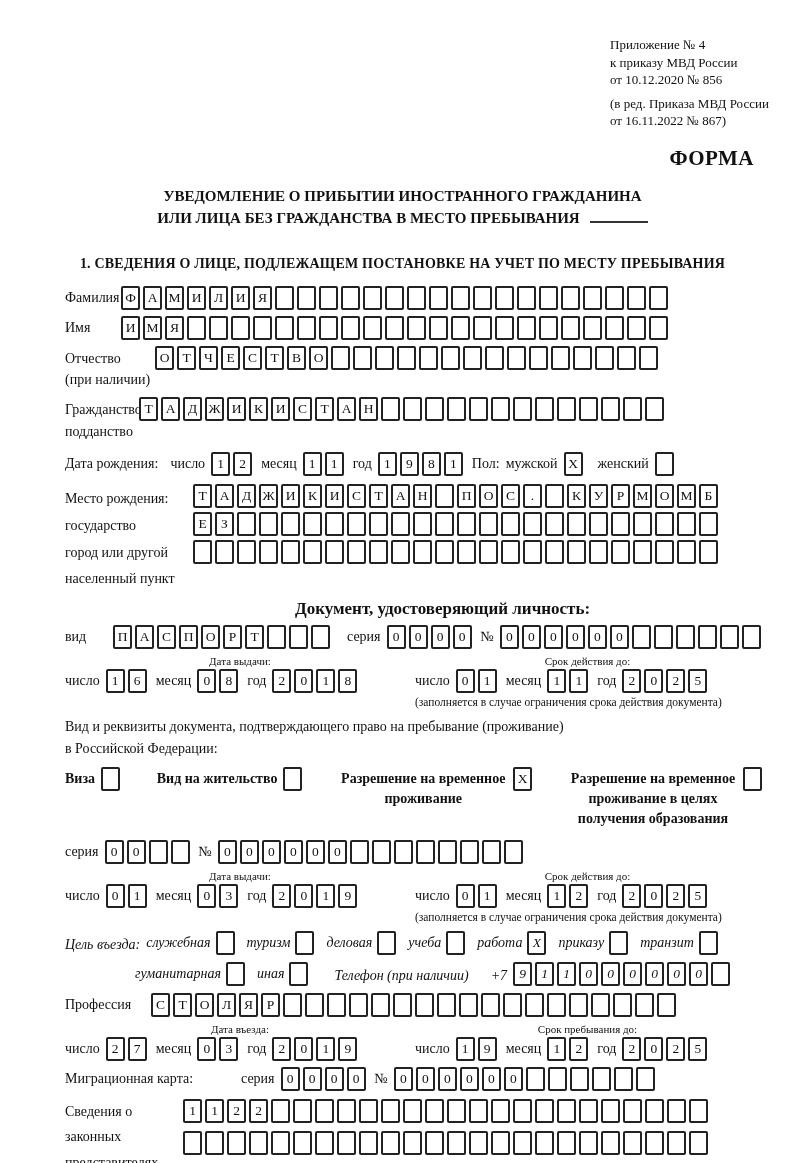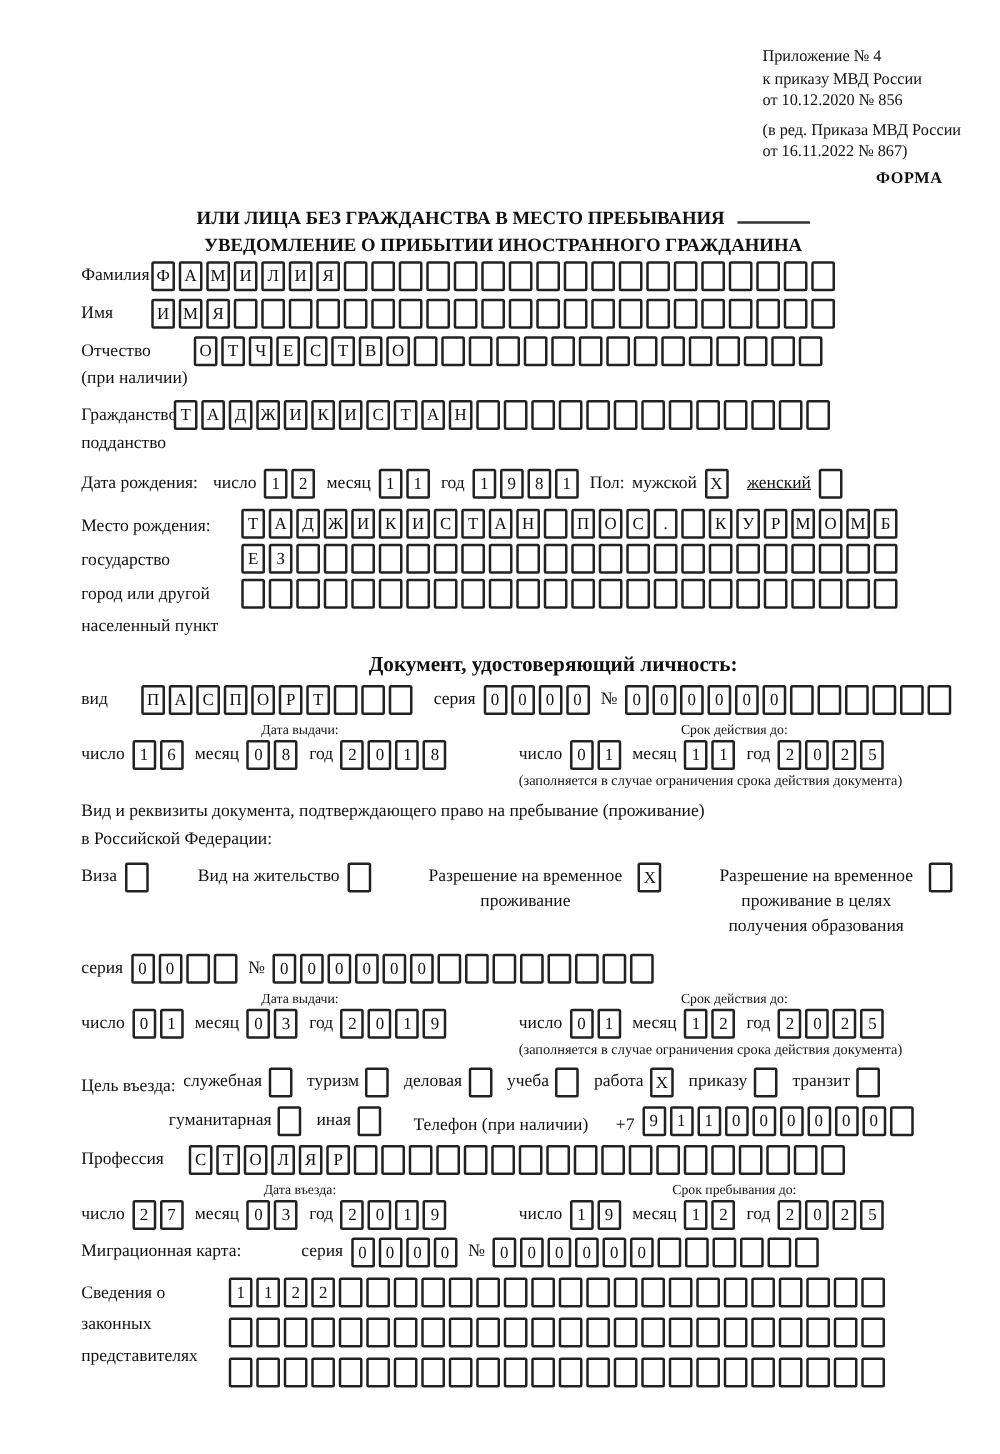--- a/index.html
+++ b/index.html
@@ -5,21 +5,21 @@
   * { box-sizing: border-box; }
   html,body { margin:0; padding:0; background:#fff; }
   body {
     width:800px; height:1163px;
     font-family:"Liberation Serif", serif;
     color:#111; font-size:14px;
   }
   .page { position:relative; width:788px; height:1163px; padding:36px 28px 10px 65px; }
   .appendix { margin-left:545px; width:200px; font-size:13px; line-height:1.35; }
   .appendix .gap { height:6px; }
-  .forma { text-align:right; font-weight:bold; font-size:13px; margin:4px 6px 0 0; letter-spacing:0.5px; }
+  .forma { text-align:right; font-weight:bold; font-size:21px; margin:16px 6px 0 0; letter-spacing:0.5px; }
   .title { text-align:center; font-weight:bold; font-size:15px; line-height:1.5; margin:14px 0 0 -20px; }
   .title .blank { display:inline-block; width:58px; border-bottom:2px solid #333; height:14px; margin-left:10px; }
   .section-heading { font-weight:bold; font-size:14px; margin:26px 0 14px -20px; text-align:center; letter-spacing:0.2px; }
 
   .cell {
     display:inline-flex; align-items:center; justify-content:center;
     width:19px; height:24px; border:2px solid #222; border-radius:2px;
     margin-right:3px; flex:none; font-size:13.5px; background:#fff;
   }
   .boxes { display:inline-flex; flex-wrap:nowrap; }
@@ -37,24 +37,24 @@
   .datecol { }
   .datecol-l { width:355px; }
   .datecol-r { width:350px; }
   .datehead { text-align:center; font-size:11px; margin-bottom:2px; }
   .dateline { display:flex; align-items:flex-start; }
   .datenote { font-size:11.5px; margin-top:3px; white-space:nowrap; }
 
   .intro { margin:8px 0 2px 0; line-height:1.6; }
   .permits { display:flex; justify-content:space-between; margin:6px 0 10px 0; width:700px; }
   .permit { display:flex; align-items:flex-start; }
-  .permit .plabel { padding-top:4px; margin-right:6px; }
+  .permit .plabel { padding-top:4px; margin-right:6px;font-weight:bold; }
   .permit .plabel.multi { max-width:168px; text-align:center; line-height:1.45; padding-top:2px; }
 
-  .purpose-row { display:flex; align-items:flex-end; margin-bottom:7px; }
+  .purpose-row { display:flex; align-items:center; margin-bottom:7px;font-style:italic; }
   .purpose-row .opt { display:flex; align-items:flex-start; margin-right:9px; }
   .purpose-row .opt .plabel { padding-top:4px; margin-right:5px; }
   .indent70 { margin-left:70px; }
 </style>
 </head>
 <body>
 
 <div class="page">
 
   <div class="appendix">
@@ -62,24 +62,25 @@
     <div>к приказу МВД России</div>
     <div>от 10.12.2020 № 856</div>
     <div class="gap"></div>
     <div>(в ред. Приказа МВД России</div>
     <div>от 16.11.2022 № 867)</div>
   </div>
 
   <div class="forma">ФОРМА</div>
 
   <div class="title">
+    <div>УВЕДОМЛЕНИЕ О ПРИБЫТИИ ИНОСТРАННОГО ГРАЖДАНИНА</div>
     <div><span>ИЛИ ЛИЦА БЕЗ ГРАЖДАНСТВА В МЕСТО ПРЕБЫВАНИЯ</span><span class="blank"></span></div>
-    <div>УВЕДОМЛЕНИЕ О ПРИБЫТИИ ИНОСТРАННОГО ГРАЖДАНИНА</div>
-  </div>
-
+  </div>
+
+  <div class="section-heading">1. СВЕДЕНИЯ О ЛИЦЕ, ПОДЛЕЖАЩЕМ ПОСТАНОВКЕ НА УЧЕТ ПО МЕСТУ ПРЕБЫВАНИЯ</div>
 
   <div class="row">
     <div class="lbl w56">Фамилия</div>
     <div class="boxes">
         <span class="cell">Ф</span>
         <span class="cell">А</span>
         <span class="cell">М</span>
         <span class="cell">И</span>
         <span class="cell">Л</span>
         <span class="cell">И</span>
@@ -218,21 +219,21 @@
         <span class="cell">1</span>
         <span class="cell">9</span>
         <span class="cell">8</span>
         <span class="cell">1</span>
       </span>
     <span class="inlinebit">Пол:</span>
     <span class="inlinebit" style="padding-left:0;">мужской</span>
     <span class="boxes">
         <span class="cell">X</span>
       </span>
-    <span class="inlinebit" style="padding-left:12px;text-decoration:underline;">женский</span>
+    <span class="inlinebit" style="padding-left:12px;">женский</span>
     <span class="boxes">
         <span class="cell"></span>
       </span>
   </div>
 
   <div class="row" style="margin-top:8px;">
     <div class="lbl-col" style="width:128px; line-height:1.9;">
       <div>Место рождения:</div>
       <div>государство</div>
       <div>город или другой</div>

